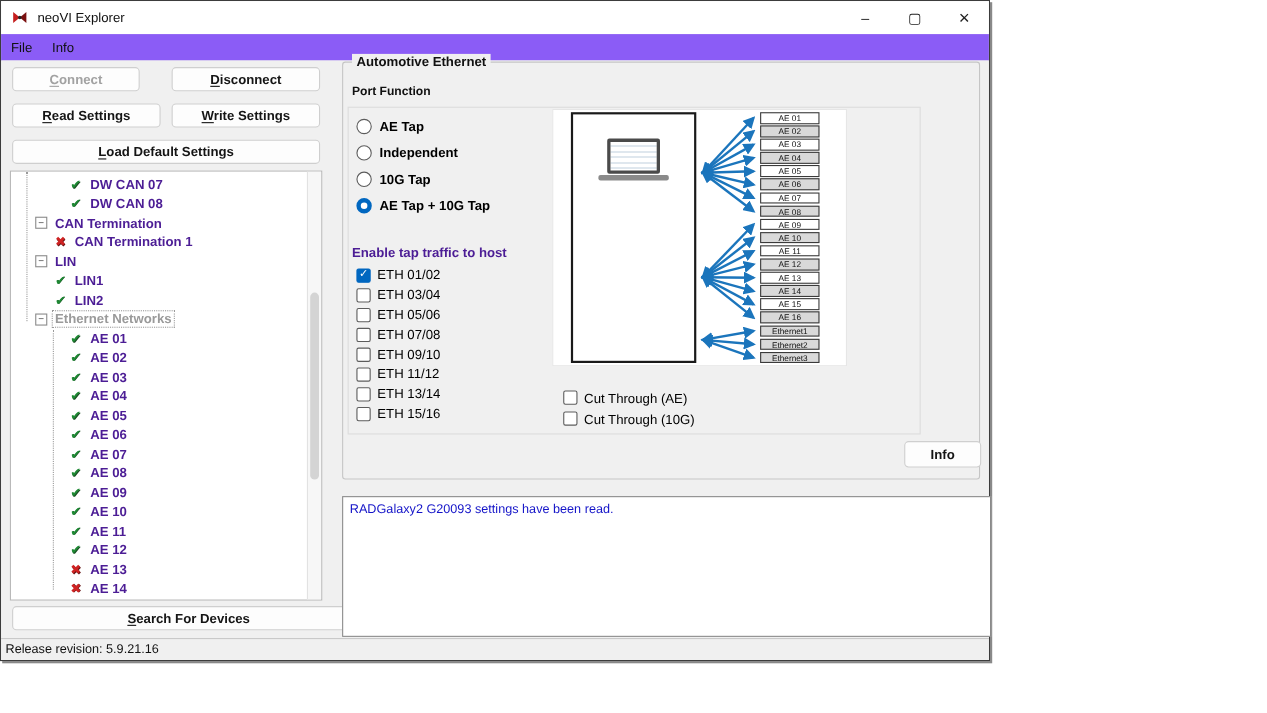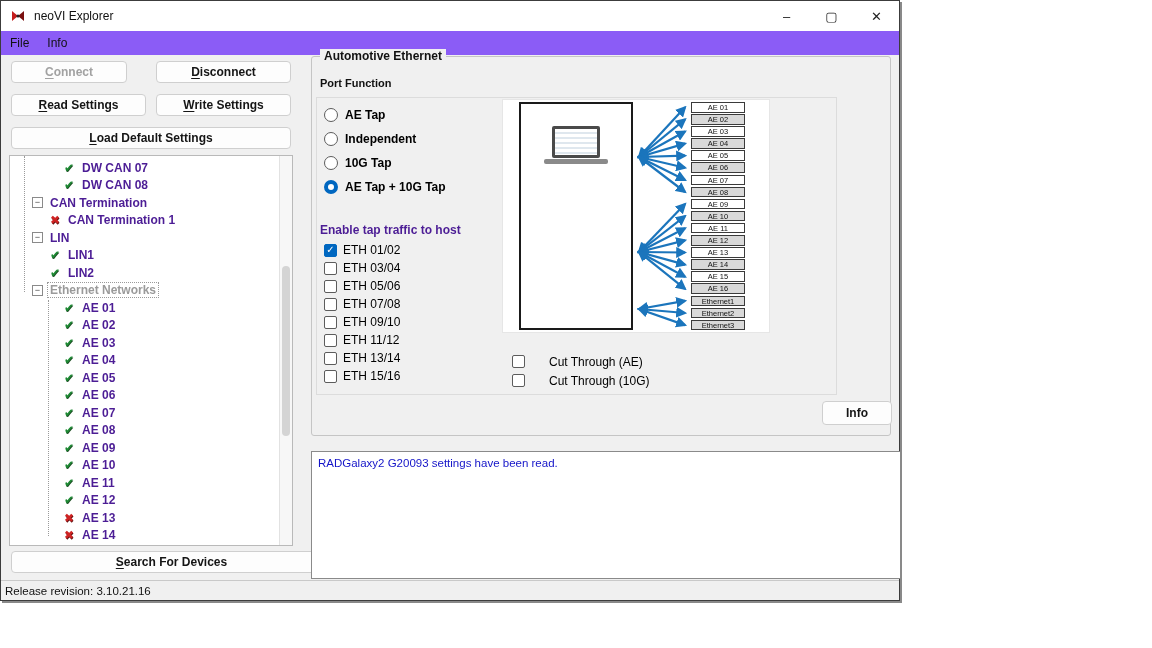--- a/index.html
+++ b/index.html
@@ -70,21 +70,21 @@
   .radio-label { font-size:12px; font-weight:bold; color:#000; }
   #tap-label { position:absolute; left:8px; top:166px; font-size:12px; font-weight:bold; color:#4c1d95; }
   #eth-list { position:absolute; left:12px; top:184px; }
   .check-row { display:flex; align-items:center; height:18px; cursor:default; }
   .checkbox { width:13px; height:13px; border:1px solid #5c5c5c; border-radius:2px; background:#fff; margin-right:6px;
               flex:0 0 auto; display:flex; align-items:center; justify-content:center; }
   .checkbox.checked { background:#0067c0; border-color:#0067c0; }
   .checkbox.checked::after { content:"\2713"; color:#fff; font-size:10px; line-height:10px; }
   .check-label { font-size:12px; color:#000; }
   #cut-list { position:absolute; left:200px; top:295px; }
-  #cut-list .check-row { height:19px;gap:18px; }
+  #cut-list .check-row { height:19px; }
 
   
   #diagram { position:absolute; left:190px; top:42px; width:268px; height:234px; background:#fff; border:1px solid #e6e6e6; }
   #host-rect { position:absolute; left:16px; top:2px; width:114px; height:228px; border:2px solid #1a1a1a; background:#fff; }
   #laptop { position:absolute; left:0; right:0; top:22px; display:flex; flex-direction:column; align-items:center; }
   #laptop-screen { width:48px; height:32px; border:3px solid #4a4a4a; border-radius:2px; background:
                    repeating-linear-gradient(#fff 0 3px, #dfe7ee 3px 5px); }
   #laptop-base { width:64px; height:5px; background:#8a8a8a; border-radius:2px; margin-top:1px; }
   #host-text { position:absolute; left:0; right:0; top:100px; text-align:center; font-size:11px; color:#333; line-height:17px; }
   #ports { position:absolute; left:188px; top:2px; width:54px; }
@@ -377,17 +377,17 @@
         </div>
       </div>
 
       <div id="message-box">
         <div id="message-text">RADGalaxy2 G20093 settings have been read.</div>
       </div>
 
     </div>
 
     <div id="statusbar">
-      <span>Release revision: 3.10.21.16</span>
+      <span>Release revision: 5.9.21.16</span>
     </div>
 
   </div>
 </div>
 
 </body></html>

